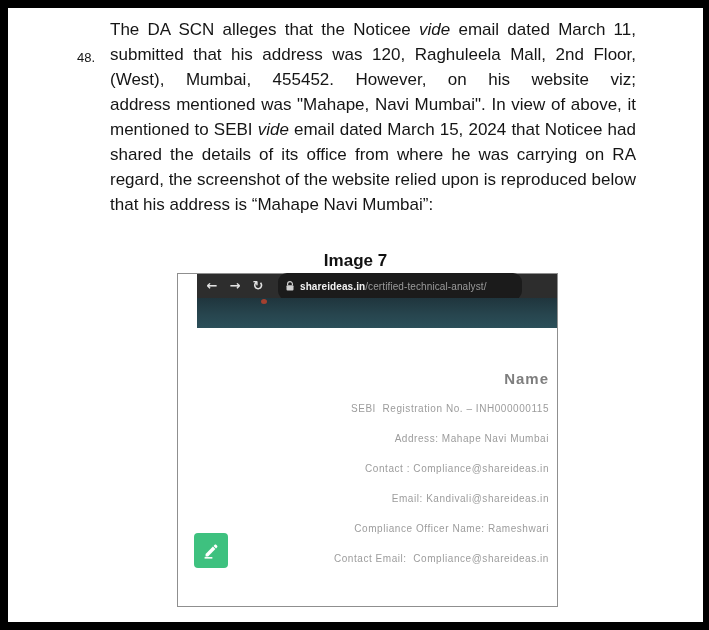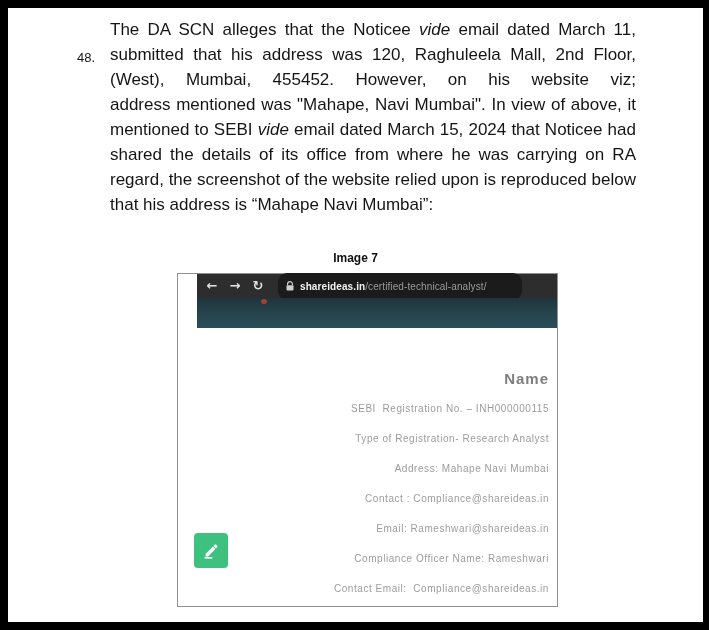--- a/index.html
+++ b/index.html
@@ -28,21 +28,21 @@
     font-size:17px; line-height:25px; height:25px; overflow:hidden;
     text-align:justify; text-align-last:justify;
     color:#151515;
   }
   .para-line.last { text-align-last:left; }
   .it { font-style:italic; }
 
   
   .caption {
     position:absolute; left:0; right:0; top:243px;
-    text-align:center; font-size:12px; font-weight:bold; color:#111;
+    text-align:center; font-size:17px; font-weight:bold; color:#111;
   }
 
   
   .shot {
     position:absolute; left:169px; top:265px; width:381px; height:334px;
     border:1px solid #8f8f8f; background:#fff; box-sizing:border-box;
   }
   .toolbar {
     position:absolute; left:19px; right:0; top:0; height:24px;
     background:var(--toolbar, #2d2d2d);
@@ -132,24 +132,23 @@
     </div>
 
     <div class="hero">
       <span class="reddot"></span>
     </div>
 
     <div class="page-text">
       <div class="ss-name">Name</div>
       <div>
           <div class="ss-line">SEBI&nbsp; Registration No. – INH000000115</div>
-          <div class="ss-line">Type of Registration- Research Analyst</div>
           <div class="ss-line">Address: Mahape Navi Mumbai</div>
           <div class="ss-line">Contact : Compliance@shareideas.in</div>
-          <div class="ss-line">Email: Rameshwari@shareideas.in</div>
+          <div class="ss-line">Email: Kandivali@shareideas.in</div>
           <div class="ss-line">Compliance Officer Name: Rameshwari</div>
           <div class="ss-line">Contact Email:&nbsp; Compliance@shareideas.in</div>
         </div>
     </div>
 
     <div class="green-ic">
       <svg width="22" height="22" viewBox="0 0 24 24">
         <path fill="#ffffff" d="M14.1 7.2l2.7 2.7-8.0 8.0H6.1v-2.7l8.0-8.0z"></path>
         <path fill="#ffffff" d="M17.7 5.3l1 1c.47.47.47 1.23 0 1.7l-1.2 1.2-2.7-2.7 1.2-1.2c.47-.47 1.23-.47 1.7 0z"></path>
         <rect x="5" y="18.6" width="8.5" height="1.7" fill="#ffffff"></rect>

